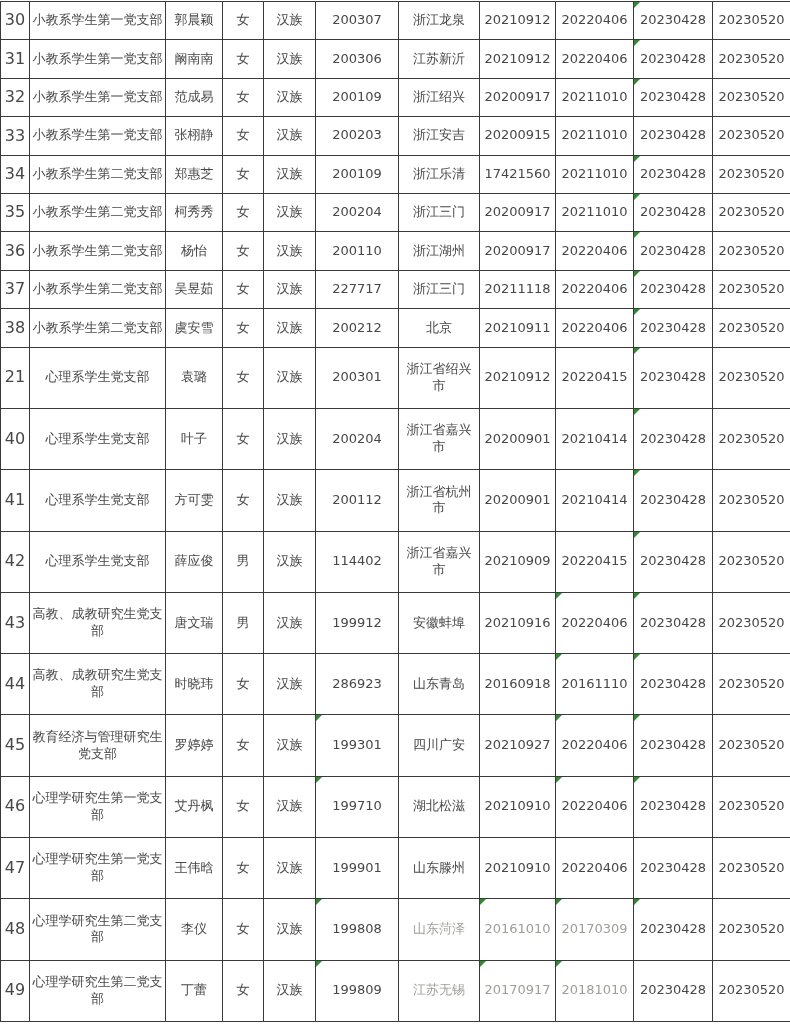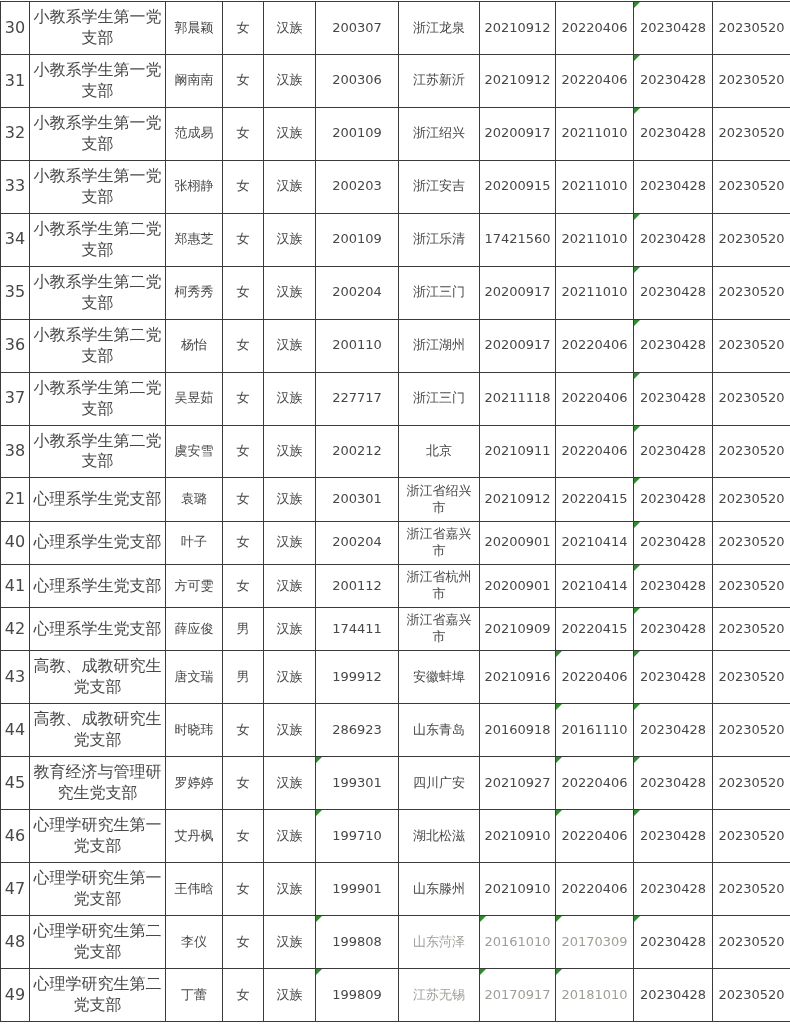--- a/index.html
+++ b/index.html
@@ -12,21 +12,21 @@
     width:789px;height:1021px;margin:1px 0 0 0;
   }
   td{
     border:1px solid #3a3a3a;
     text-align:center;vertical-align:middle;
     font-size:13px;color:#474747;
     position:relative;padding:0 2px;overflow:hidden;
     line-height:1.3;
     word-break:break-all;
   }
-  td.col-branch{font-size:16px;}
+  td.col-branch{font-size:13px;}
   td.col-no{font-size:16px;}
   td.light{color:var(--light-text,#9e9e97);}
   .marker{
     position:absolute;top:0;left:0;width:0;height:0;
     border-top:6px solid var(--marker,#2e8b2e);
     border-right:6px solid transparent;
     pointer-events:none;
   }
 </style>
 </head>
@@ -203,21 +203,21 @@
           <td class="col-date2"><span>20210414</span></td>
           <td class="col-date3"><span class="marker"></span><span>20230428</span></td>
           <td class="col-date4"><span>20230520</span></td>
         </tr>
         <tr>
           <td class="col-no"><span>42</span></td>
           <td class="col-branch"><span>心理系学生党支部</span></td>
           <td class="col-name"><span>薛应俊</span></td>
           <td class="col-gender"><span>男</span></td>
           <td class="col-ethnicity"><span>汉族</span></td>
-          <td class="col-code"><span>174411</span></td>
+          <td class="col-code"><span>114402</span></td>
           <td class="col-origin"><span>浙江省嘉兴市</span></td>
           <td class="col-date1"><span>20210909</span></td>
           <td class="col-date2"><span>20220415</span></td>
           <td class="col-date3"><span class="marker"></span><span>20230428</span></td>
           <td class="col-date4"><span>20230520</span></td>
         </tr>
         <tr>
           <td class="col-no"><span>43</span></td>
           <td class="col-branch"><span>高教、成教研究生党支部</span></td>
           <td class="col-name"><span>唐文瑞</span></td>

